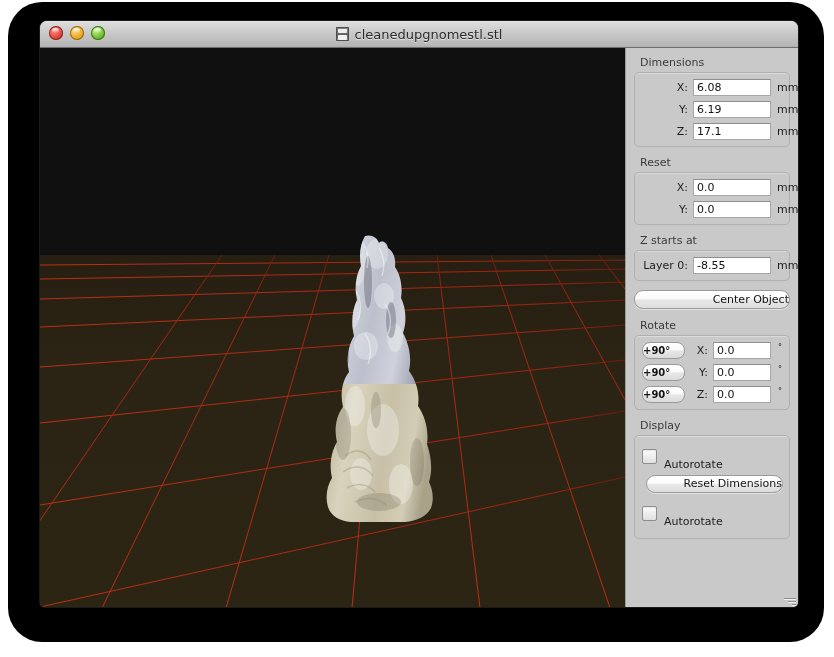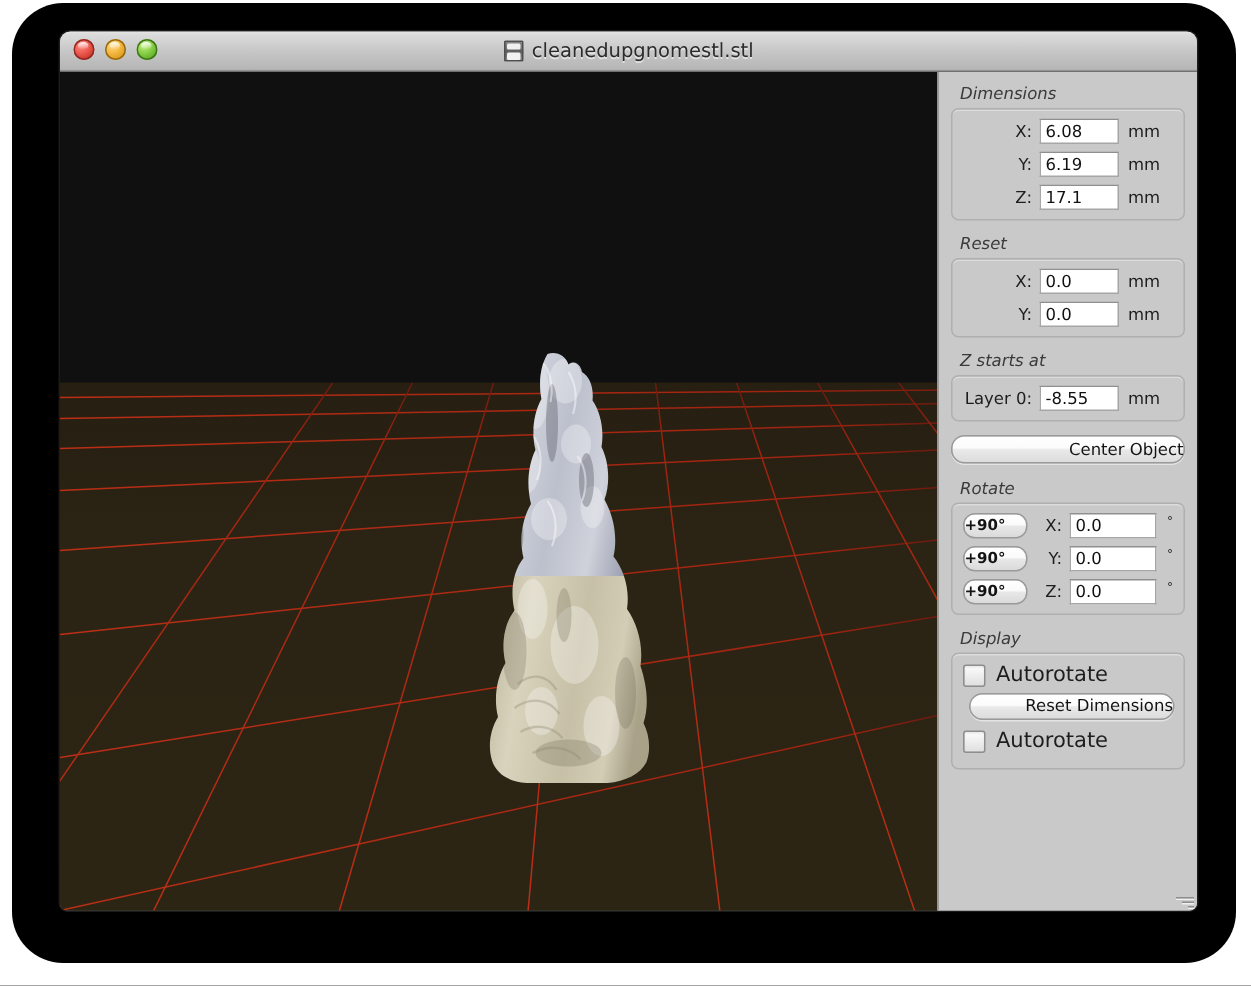--- a/index.html
+++ b/index.html
@@ -81,35 +81,35 @@
   }
   .model svg{display:block;}
 
   
   .panel{
     width:173px;height:560px;background:#c9c9c9;
     padding:8px 8px 0 8px;box-sizing:border-box;position:relative;
     border-left:1px solid #9b9b9b;
   }
   .grp-title{
-    font-size:11px;color:#3a3a3a;margin:0 0 3px 6px;font-style:italic;
+    font-size:11px;color:#3a3a3a;margin:0 0 3px 6px;
   }
   .group{
     border:1px solid #b0b0b0;border-radius:5px;
     background:#c9c9c9;padding:6px 7px;margin-bottom:9px;
     box-shadow:inset 0 1px 0 rgba(255,255,255,.35);
   }
   .row{display:flex;align-items:center;margin-bottom:5px;}
   .row:last-child{margin-bottom:0;}
   .lbl{
     font-size:11px;color:#1d1d1d;text-align:right;
     width:46px;margin-right:5px;flex:none;
   }
   .field{
-    width:53px;height:17px;line-height:17px;
+    width:78px;height:17px;line-height:17px;
     background:#ffffff;border:1px solid #a6a6a6;border-top-color:#8f8f8f;
     font-size:11px;color:#111;padding:0 3px;box-sizing:border-box;
     font-family:"DejaVu Sans","Liberation Sans",sans-serif;
   }
   .unit{font-size:11px;color:#1d1d1d;margin-left:6px;}
   .unit-deg{font-size:8px;color:#1d1d1d;margin-left:7px;position:relative;top:-3px;}
 
   .btn{
     display:block;width:100%;height:19px;line-height:17px;
     border:1px solid #9a9a9a;border-radius:9px;
@@ -132,21 +132,21 @@
   .lbl-axis{width:16px;text-align:right;margin-right:5px;font-size:11px;color:#1d1d1d;flex:none;}
   .field-rot{width:58px;}
 
   .chkrow{display:flex;align-items:center;margin-bottom:4px;}
   .chk{
     width:13px;height:13px;flex:none;margin-right:7px;
     border:1px solid #8e8e8e;border-radius:2px;
     background:linear-gradient(to bottom,#fcfcfc 0%,#ececec 55%,#e0e0e0 100%);
     box-shadow:inset 0 1px 1px rgba(0,0,0,.08);
   }
-  .chklbl{font-size:14px;color:#1d1d1d;}
+  .chklbl{font-size:11px;color:#1d1d1d;margin-top:16px;}
 
   
   .grip{position:absolute;right:2px;bottom:2px;width:13px;height:13px;}
   .grip i{
     position:absolute;right:0;display:block;height:1px;background:#8d8d8d;
     box-shadow:0 1px 0 #f1f1f1;
   }
   .g1{width:4px;bottom:1px;}
   .g2{width:8px;bottom:4px;}
   .g3{width:12px;bottom:7px;}

